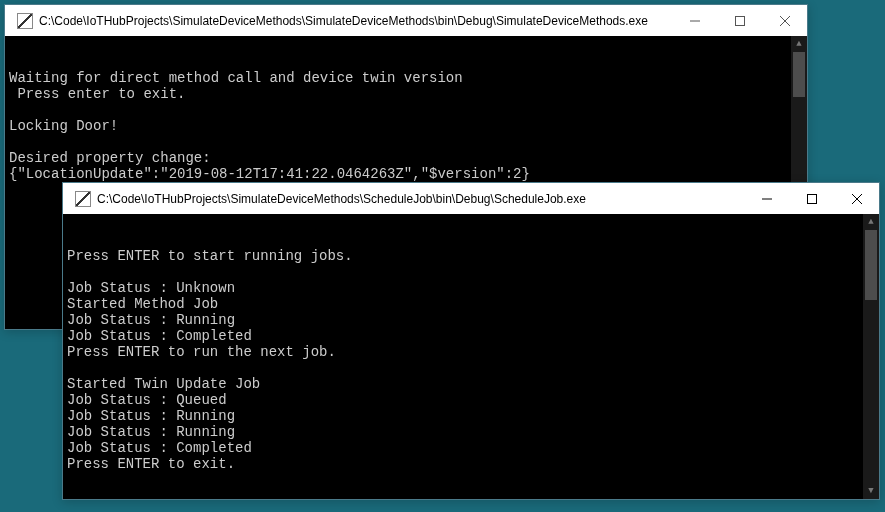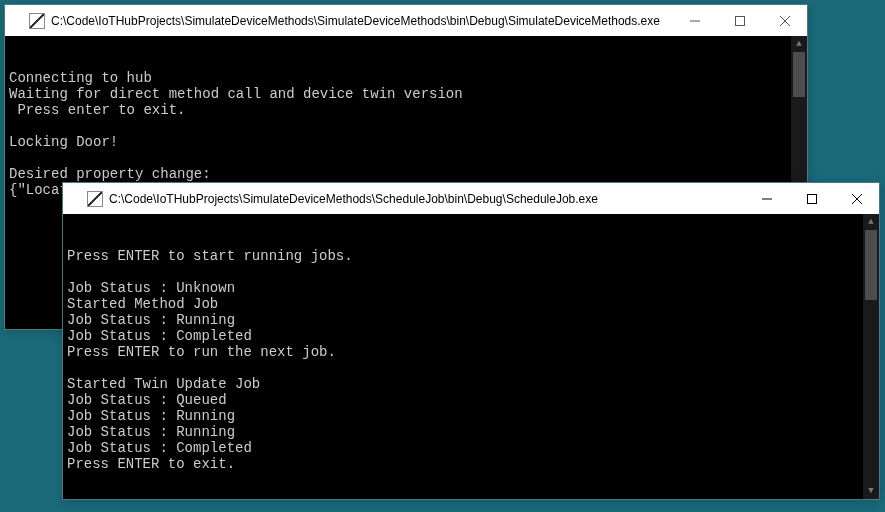--- a/index.html
+++ b/index.html
@@ -16,21 +16,21 @@
     position: absolute;
     background: #fff;
     border: 1px solid #4a7a8a;
     box-shadow: 0 2px 10px rgba(0,0,0,0.2);
   }
   .titlebar {
     height: 31px;
     background: #fff;
     display: flex;
     align-items: center;
-    padding-left: 24px;
+    padding-left: 12px;
   }
   .titlebar-icon {
     width: 16px;
     height: 16px;
     margin-right: 6px;
     display: inline-block;
     border: 1px solid #888;
     background: linear-gradient(135deg, #fff 45%, #333 45%, #333 55%, #fff 55%);
   }
   .titlebar-text {
@@ -114,21 +114,21 @@
       </div>
       <div class="win-btn">
         <svg width="10" height="10">
             <line x1="0" y1="0" x2="10" y2="10" stroke="#555" stroke-width="1"></line>
             <line x1="10" y1="0" x2="0" y2="10" stroke="#555" stroke-width="1"></line>
           </svg>
       </div>
     </div>
   </div>
   <div class="console" id="console1">
-    <div>Connecting to hub</div><div>Waiting for direct method call and device twin version</div><div> Press enter to exit.</div><div>&nbsp;</div><div>Locking Door!</div><div>&nbsp;</div><div>Desired property change:</div><div>{"LocationUpdate":"2019-08-12T17:41:22.0464263Z","$version":2}</div><div class="scrollbar">
+    <div>Waiting for direct method call and device twin version</div><div> Press enter to exit.</div><div>&nbsp;</div><div>Locking Door!</div><div>&nbsp;</div><div>Desired property change:</div><div>{"LocationUpdate":"2019-08-12T17:41:22.0464263Z","$version":2}</div><div class="scrollbar">
       <div class="scroll-arrow top">▲</div>
       <div class="scroll-thumb" style="top:16px;height:45px"></div>
       <div class="scroll-arrow bot">▼</div>
     </div>
   </div>
 </div>
 
 <div class="window" id="win2">
   <div class="titlebar">
     <span class="titlebar-icon"></span>

